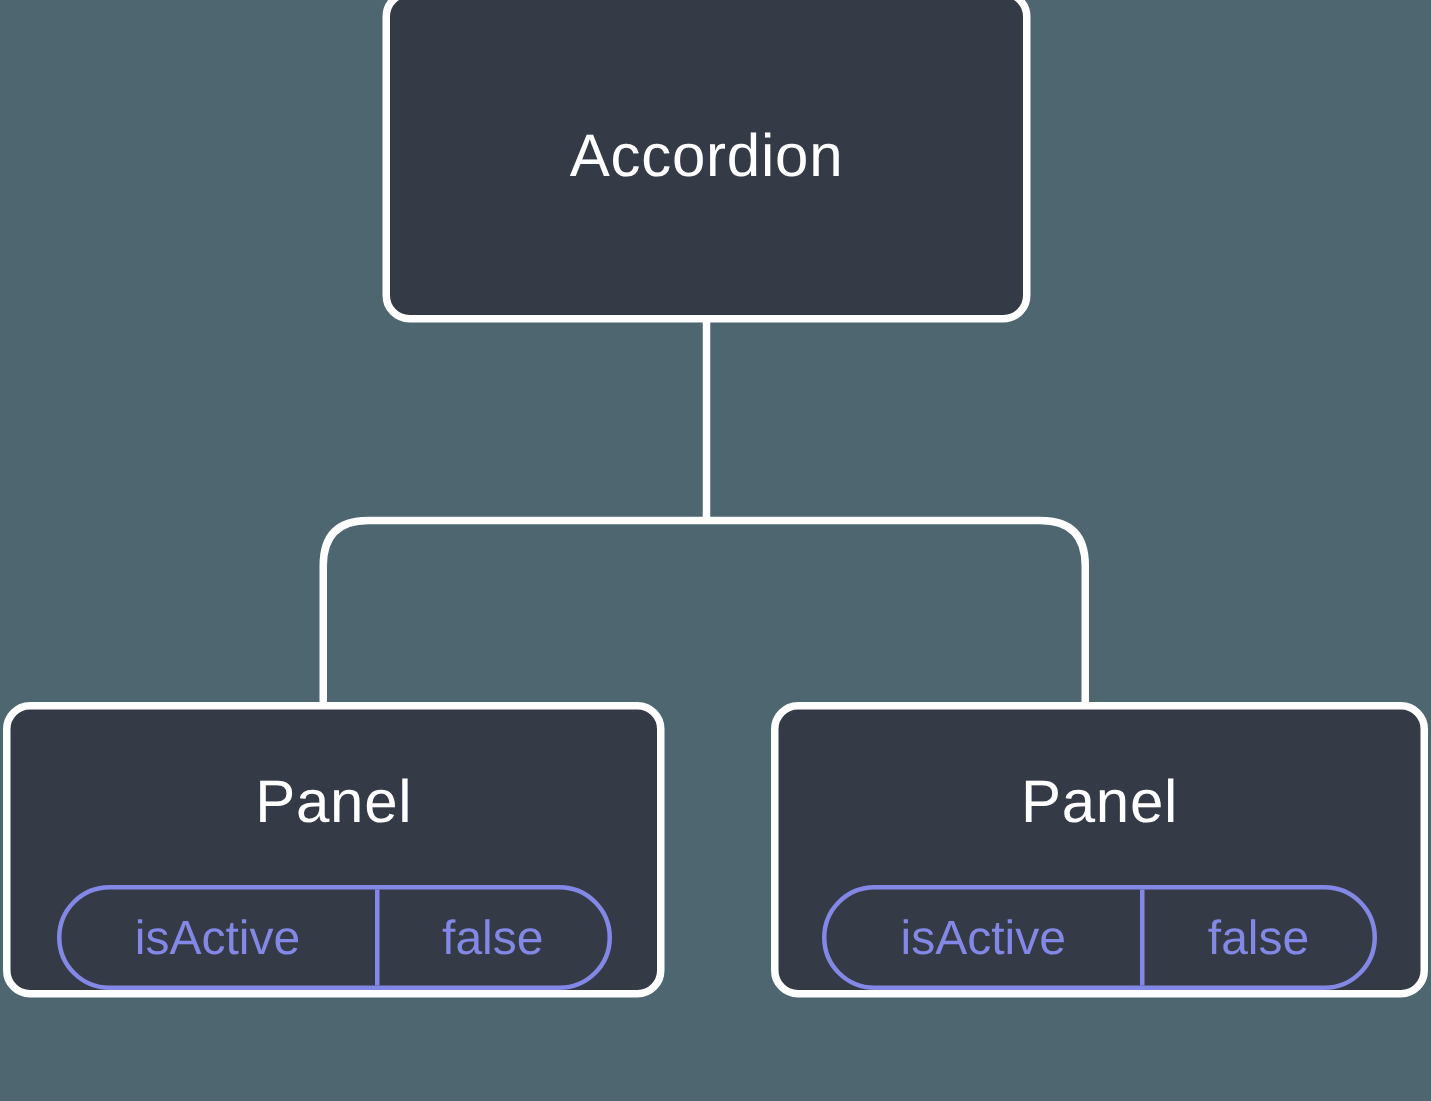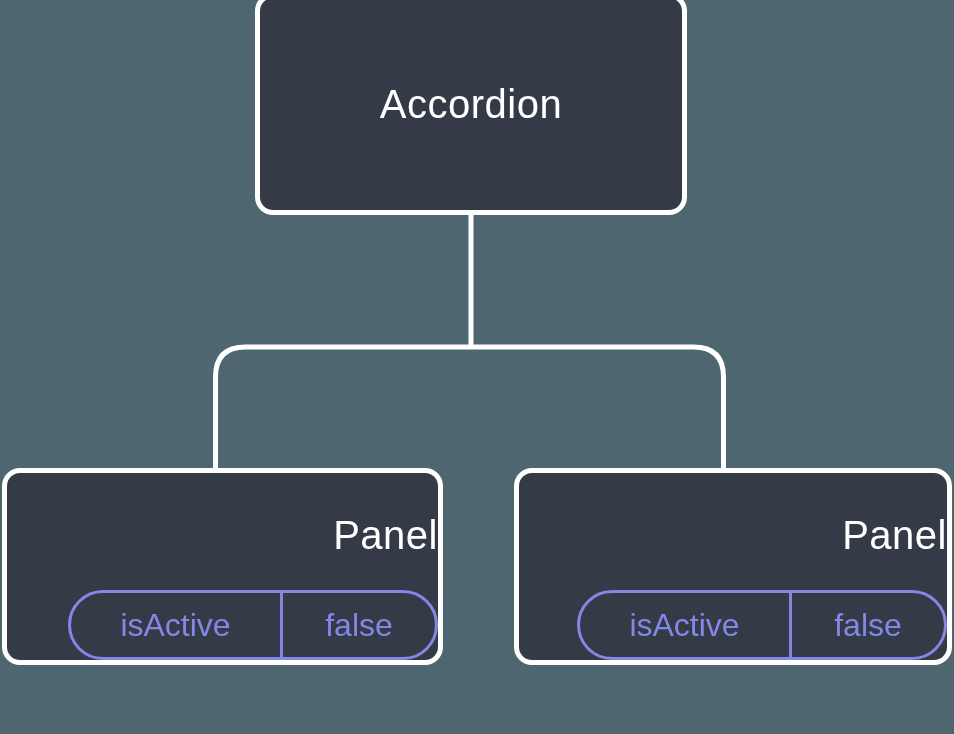--- a/index.html
+++ b/index.html
@@ -41,21 +41,21 @@
     height: 222px;
     display: flex;
     align-items: center;
     justify-content: center;
   }
   .node.panel {
     top: 468px;
     height: 197px;
     display: flex;
     flex-direction: column;
-    align-items: flex-end;
+    align-items: center;
   }
   .node.panel-left  { left: 2px;   width: 441px; }
   .node.panel-right { left: 514px; width: 438px; }
   .node-label {
     color: var(--text, #ffffff);
     font-size: 40px;
     font-weight: 500;
     letter-spacing: 0.5px;
     line-height: 52px;
     white-space: nowrap;

